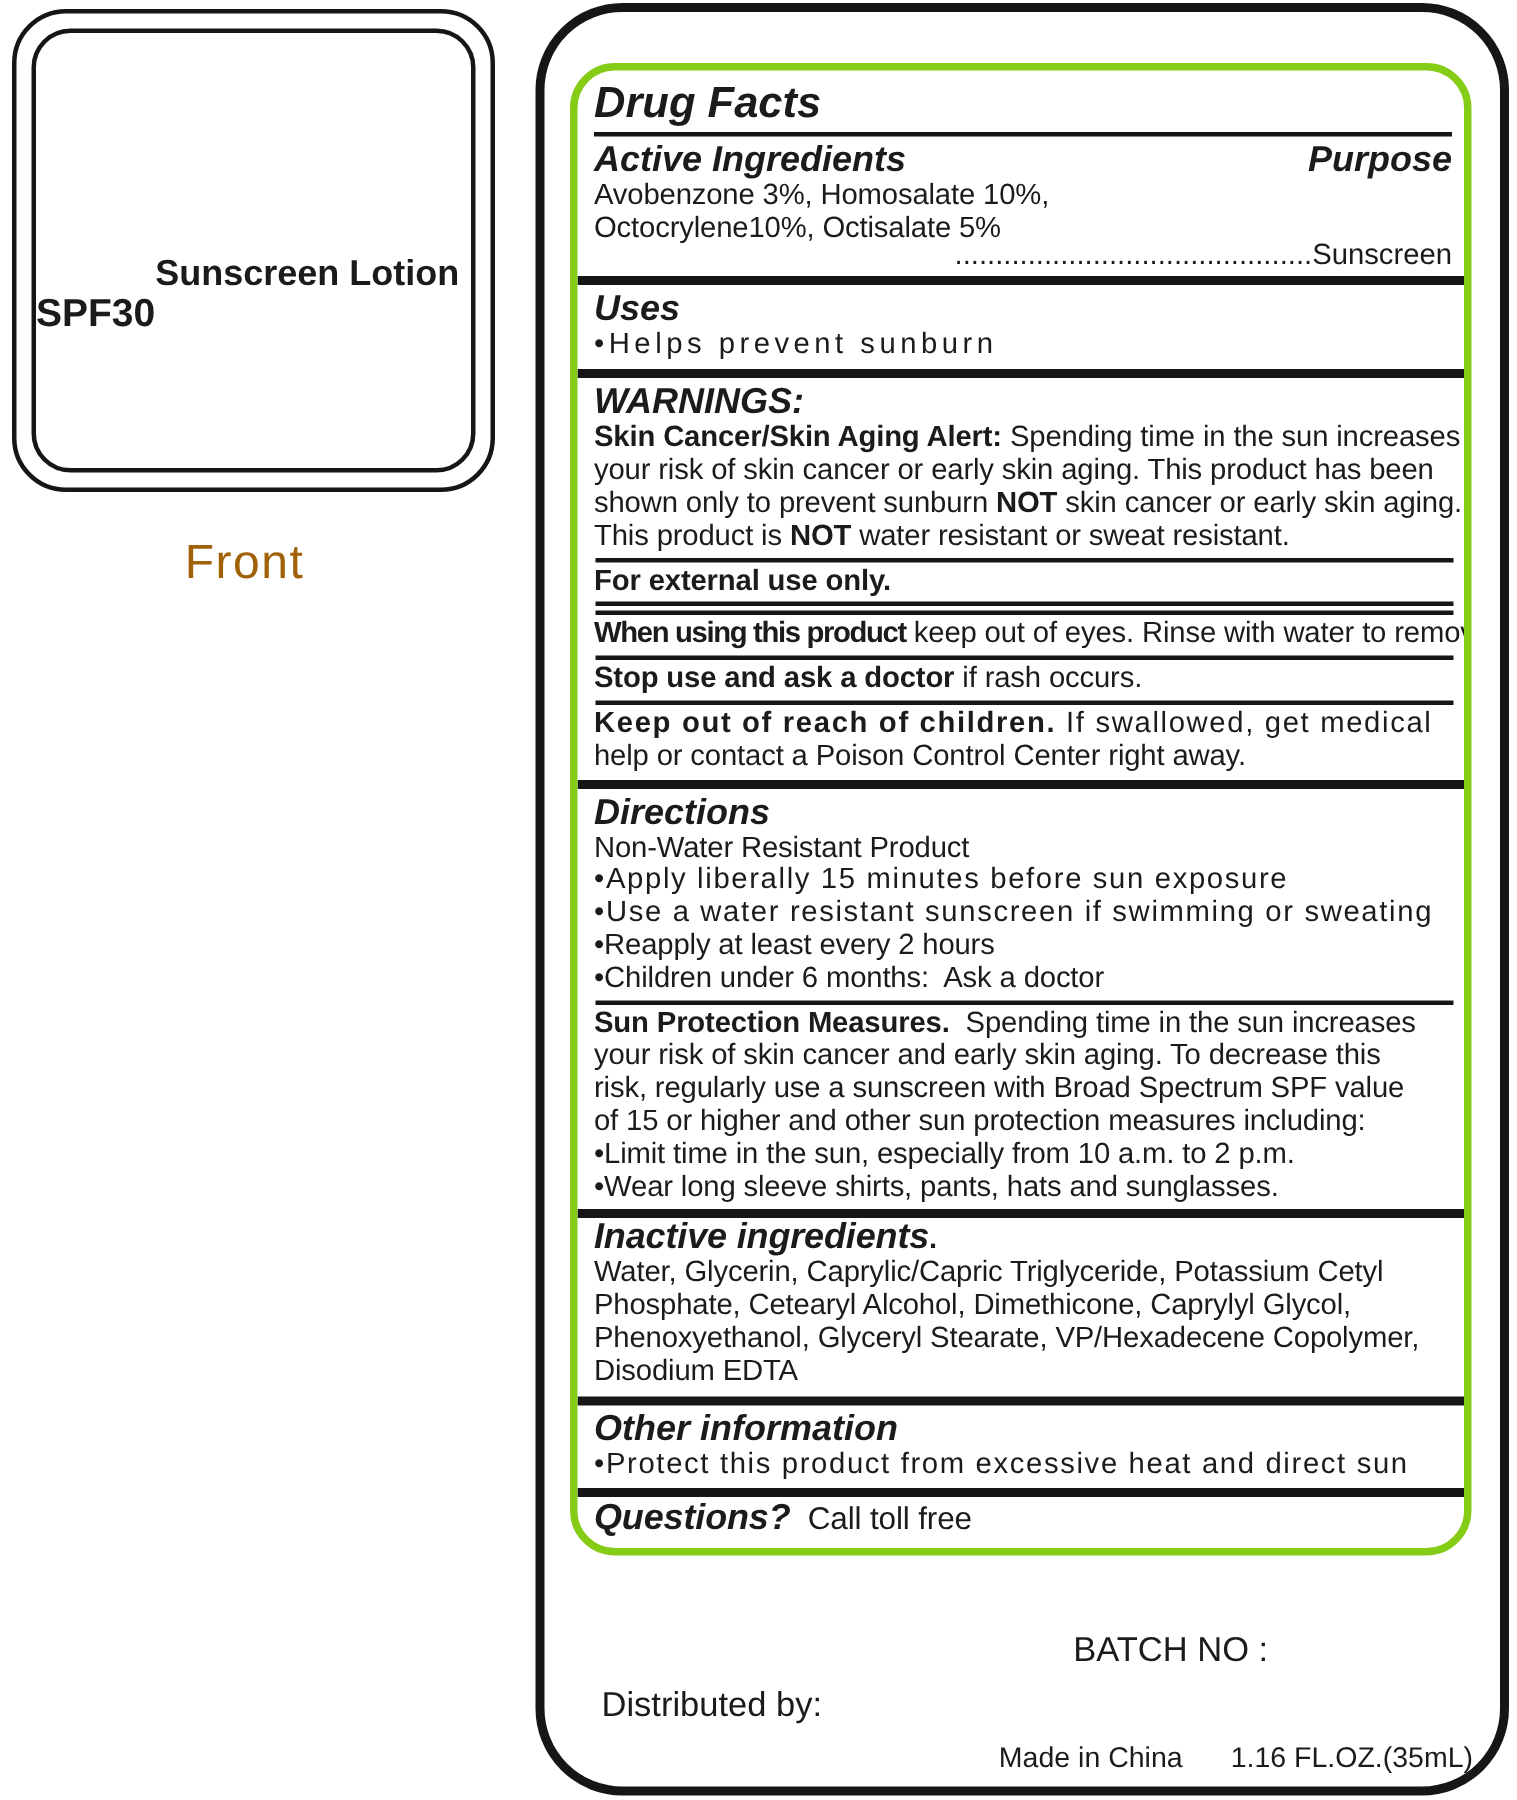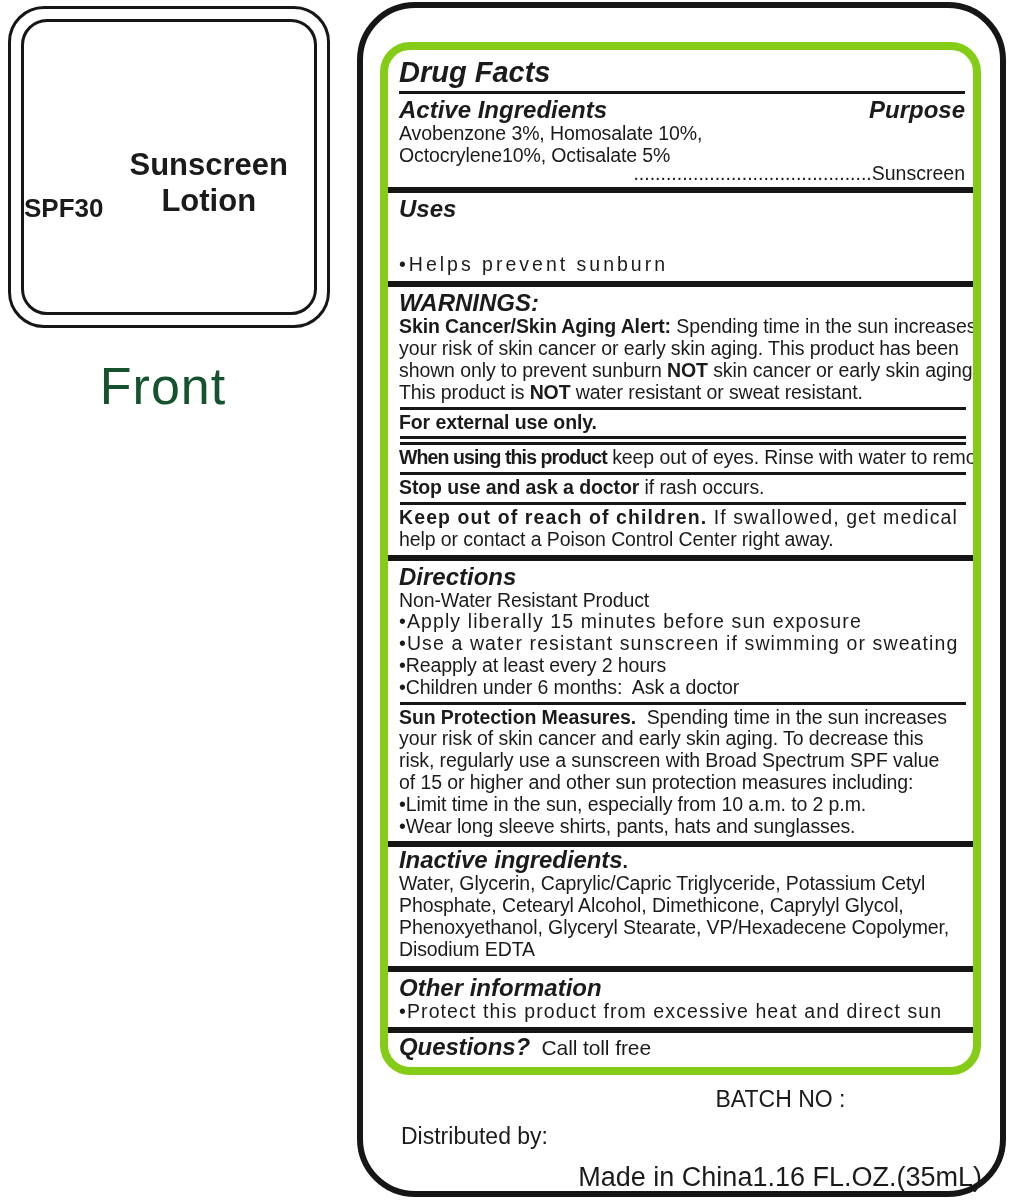--- a/index.html
+++ b/index.html
@@ -6,57 +6,57 @@
   body{font-family:"Liberation Sans", sans-serif;color:#1b1b1b;}
   .canvas{position:relative;width:1011px;height:1200px;background:#fff;overflow:hidden;}
 
   
   .front-outer{position:absolute;left:8px;top:6px;width:322px;height:322px;
     border:3px solid #161616;border-radius:36px;box-sizing:border-box;}
   .front-inner{position:absolute;left:10px;top:10px;right:10px;bottom:10px;
     border:3px solid #161616;border-radius:26px;display:flex;flex-direction:row;
     align-items:center;text-align:center;}
   .front-spf{margin-top:82px;font-weight:bold;font-size:26px;}
-  .front-product{margin-top:32px;font-weight:bold;font-size:31px;}
+  .front-product{margin-top:32px;font-weight:bold;font-size:24px;}
   .front-net{margin-top:58px;font-weight:bold;font-size:24px;letter-spacing:.2px;}
   .front-caption{position:absolute;left:8px;top:356px;width:310px;text-align:center;
-    font-size:52px;letter-spacing:1px;color:#14532d;}
+    font-size:32px;letter-spacing:1px;color:#a16207;}
 
   
   .back{position:absolute;left:357px;top:2px;width:649px;height:1195px;
     border:6px solid #161616;border-radius:58px;box-sizing:border-box;}
 
   
   .df{position:absolute;left:17px;top:34px;width:601px;
-    border:8px solid #84cc16;border-radius:30px;box-sizing:border-box;
+    border:5px solid #84cc16;border-radius:30px;box-sizing:border-box;
     overflow:hidden;background:#fff;}
   .sec-head{padding:6px 8px 2px 11px;}
   .df-title{font-size:29px;font-weight:bold;font-style:italic;line-height:33px;}
   .rule{height:3px;background:#161616;margin:0 8px 0 11px;}
   .sec{padding:2px 6px 2px 11px;}
   .hrow{display:flex;justify-content:space-between;padding-right:2px;}
   .sh{font-size:24px;font-weight:bold;font-style:italic;line-height:27px;display:block;}
   .tline{font-size:19.5px;line-height:21.8px;white-space:pre;letter-spacing:-0.1px;}
   .tline .b{font-weight:bold;}
   .tline .h{font-weight:bold;font-style:italic;font-size:24px;}
   .tline .c{letter-spacing:-0.9px;}
   .tline .q{font-size:21px;}
   .sp1{letter-spacing:1.1px;}
-  .sp2{letter-spacing:3px;margin-top:32px;}
+  .sp2{letter-spacing:3px;}
   .bar{height:6px;background:#161616;}
   .sep{height:3px;background:#161616;margin:3px 1px 2px 1px;}
   .leader{text-align:right;font-size:19.5px;line-height:19px;padding-right:2px;margin-top:-3px;}
   .pad-b6{padding-bottom:6px;}
   .pad-b4{padding-bottom:4px;}
   .q-sec{padding-top:3px;padding-bottom:7px;}
 
   
   .foot-batch{margin:16px 0 0 198px;font-size:23px;text-align:center;}
   .foot-dist{margin:10px 0 0 38px;font-size:23px;}
-  .foot-made{margin:12px 18px 0 0;display:flex;justify-content:flex-end;font-size:27px;}
+  .foot-made{margin:12px 18px 0 0;display:flex;justify-content:flex-end;gap:32px;font-size:19px;}
 </style>
 </head>
 <body>
 
 <div class="canvas">
 
   <div class="front-outer">
     <div class="front-inner">
       <div class="front-spf">SPF30</div>
       <div class="front-product">Sunscreen Lotion</div>

